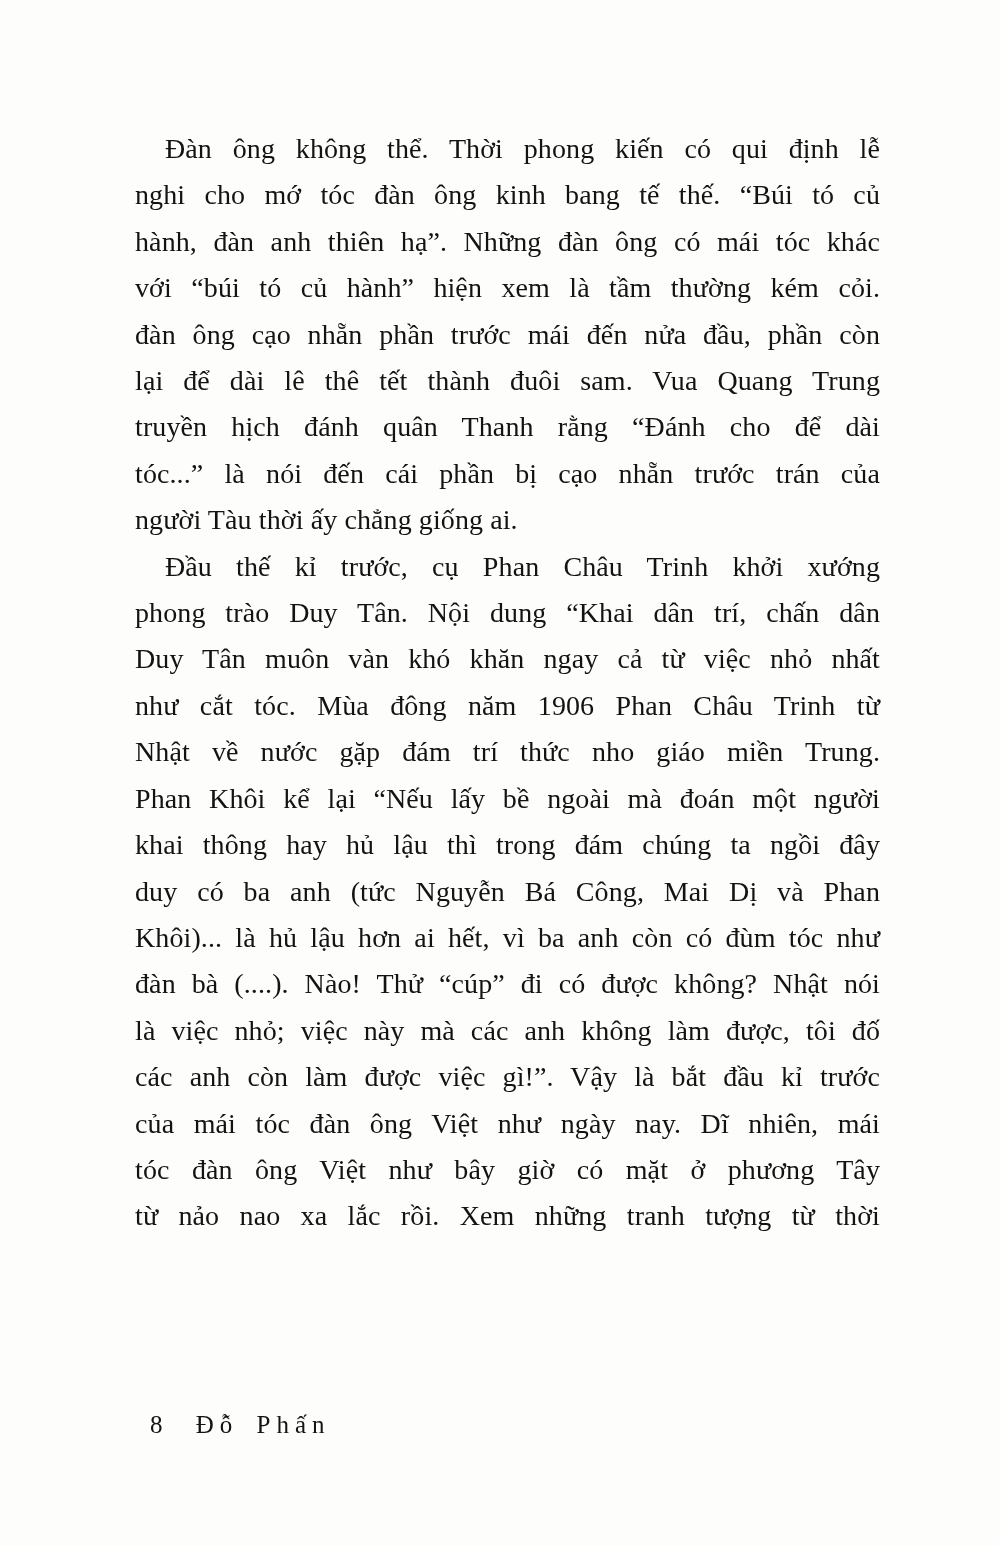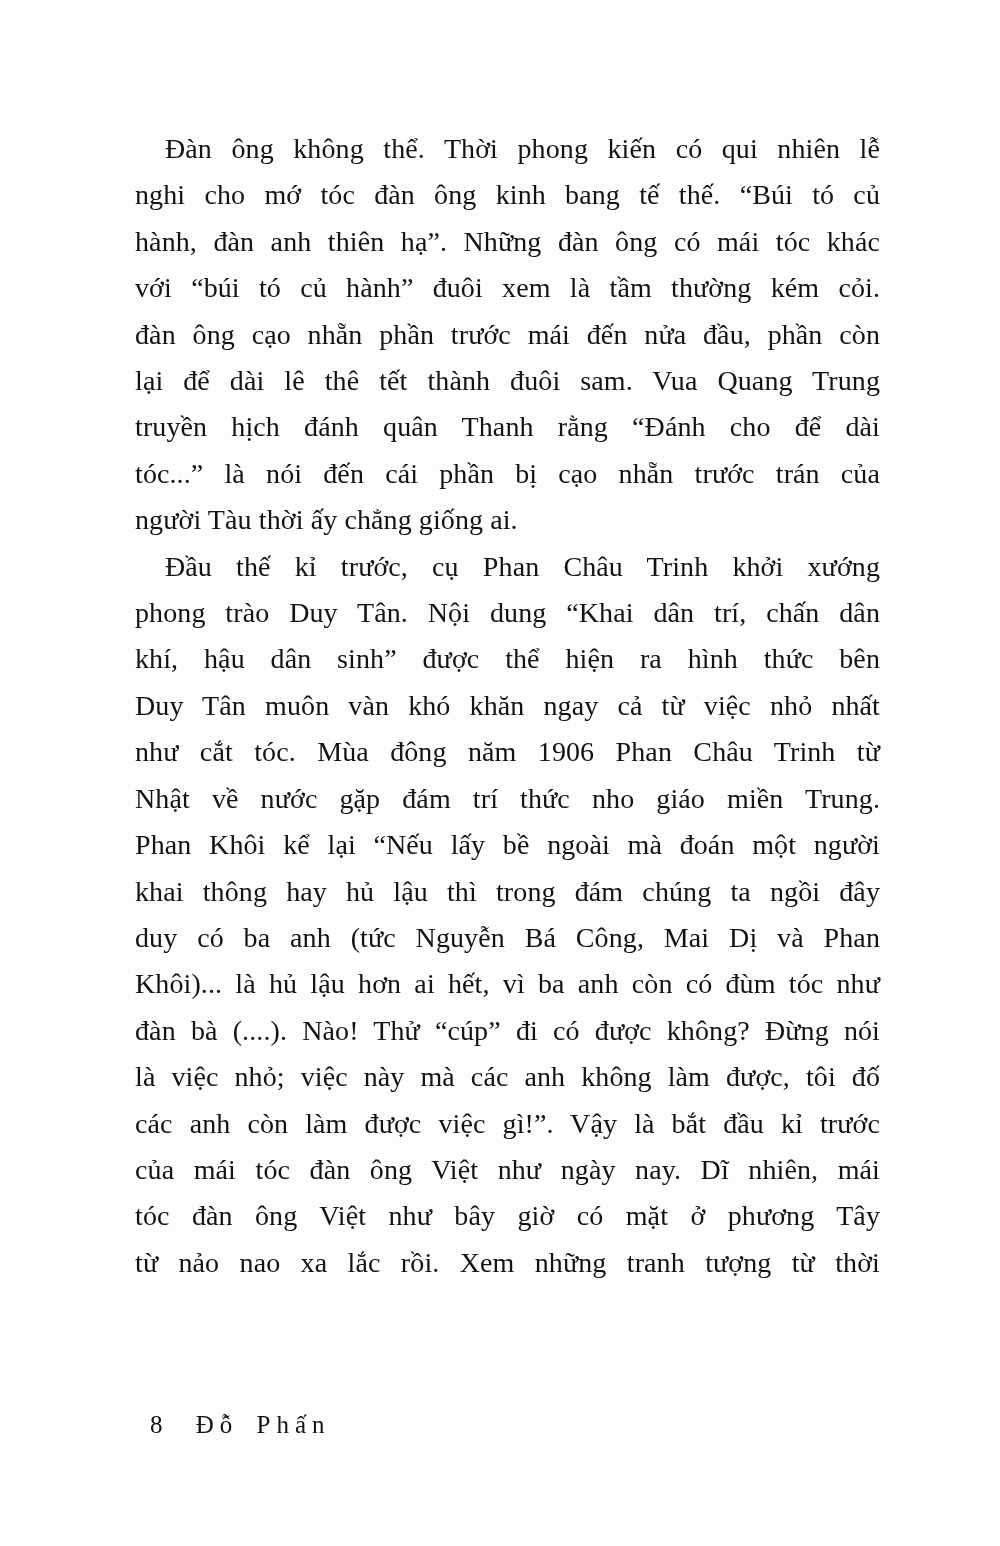--- a/index.html
+++ b/index.html
@@ -65,42 +65,41 @@
     text-align: center;
   }
 </style>
 </head>
 <body>
 
 <div class="page">
 
   <main class="text-block">
       <div class="paragraph">
-        <div class="line indent"><span class="seg-normal">Đàn ông không thể. Thời phong kiến có qui nhiên lễ</span></div>
+        <div class="line indent"><span class="seg-normal">Đàn ông không thể. Thời phong kiến có qui định lễ</span></div>
         <div class="line"><span class="seg-normal">nghi cho mớ tóc đàn ông kinh bang tế thế. “Búi tó củ</span></div>
         <div class="line"><span class="seg-normal">hành, đàn anh thiên hạ”. Những đàn ông có mái tóc khác</span></div>
-        <div class="line"><span class="seg-normal">với “búi tó củ hành” đuôi xem là tầm thường kém cỏi.</span></div>
+        <div class="line"><span class="seg-normal">với “búi tó củ hành” hiện xem là tầm thường kém cỏi.</span></div>
         <div class="line"><span class="seg-normal">đàn ông cạo nhẵn phần trước mái đến nửa đầu, phần còn</span></div>
         <div class="line"><span class="seg-normal">lại để dài lê thê tết thành đuôi sam. Vua Quang Trung</span></div>
         <div class="line"><span class="seg-normal">truyền hịch đánh quân Thanh rằng “Đánh cho để dài</span></div>
         <div class="line"><span class="seg-normal">tóc...” là nói đến cái phần bị cạo nhẵn trước trán của</span></div>
         <div class="line no-justify"><span class="seg-normal">người Tàu thời ấy chẳng giống ai.</span></div>
       </div>
       <div class="paragraph">
         <div class="line indent"><span class="seg-normal">Đầu thế kỉ trước, cụ Phan Châu Trinh khởi xướng</span></div>
         <div class="line"><span class="seg-normal">phong trào Duy Tân. Nội dung “Khai dân trí, chấn dân</span></div>
-        <div class="line"><span class="seg-normal">khí, hậu dân sinh” được thể hiện ra hình thức bên</span></div>
         <div class="line"><span class="seg-normal">Duy Tân muôn vàn khó khăn ngay cả từ việc nhỏ nhất</span></div>
         <div class="line"><span class="seg-normal">như cắt tóc. Mùa đông năm 1906 Phan Châu Trinh từ</span></div>
         <div class="line"><span class="seg-normal">Nhật về nước gặp đám trí thức nho giáo miền Trung.</span></div>
         <div class="line"><span class="seg-normal">Phan Khôi kể lại </span><span class="seg-italic">“Nếu lấy bề ngoài mà đoán một người</span></div>
         <div class="line"><span class="seg-italic">khai thông hay hủ lậu thì trong đám chúng ta ngồi đây</span></div>
         <div class="line"><span class="seg-italic">duy có ba anh (tức Nguyễn Bá Công, Mai Dị và Phan</span></div>
         <div class="line"><span class="seg-italic">Khôi)... là hủ lậu hơn ai hết, vì ba anh còn có đùm tóc như</span></div>
-        <div class="line"><span class="seg-italic">đàn bà (....). Nào! Thử “cúp” đi có được không? Đừng nói</span></div>
+        <div class="line"><span class="seg-italic">đàn bà (....). Nào! Thử “cúp” đi có được không? Nhật nói</span></div>
         <div class="line"><span class="seg-italic">là việc nhỏ; việc này mà các anh không làm được, tôi đố</span></div>
         <div class="line"><span class="seg-italic">các anh còn làm được việc gì!”</span><span class="seg-normal">. Vậy là bắt đầu kỉ trước</span></div>
         <div class="line"><span class="seg-normal">của mái tóc đàn ông Việt như ngày nay. Dĩ nhiên, mái</span></div>
         <div class="line"><span class="seg-normal">tóc đàn ông Việt như bây giờ có mặt ở phương Tây</span></div>
         <div class="line"><span class="seg-normal">từ nảo nao xa lắc rồi. Xem những tranh tượng từ thời</span></div>
       </div>
     </main>
 
   <footer class="footer">
     <span class="pagenum">8</span>

